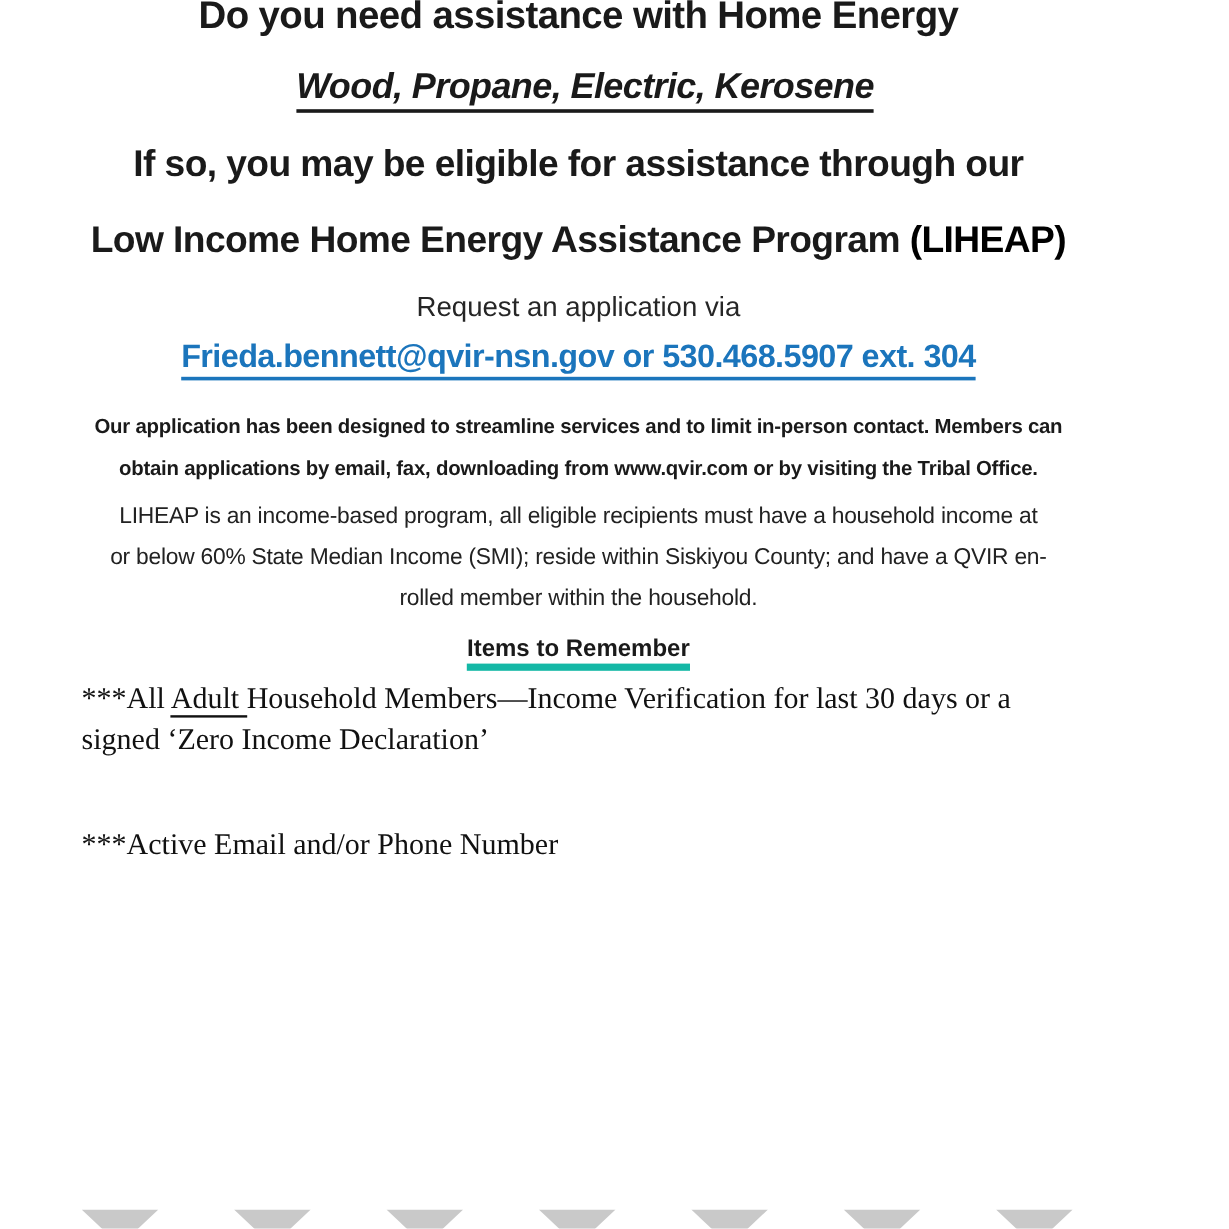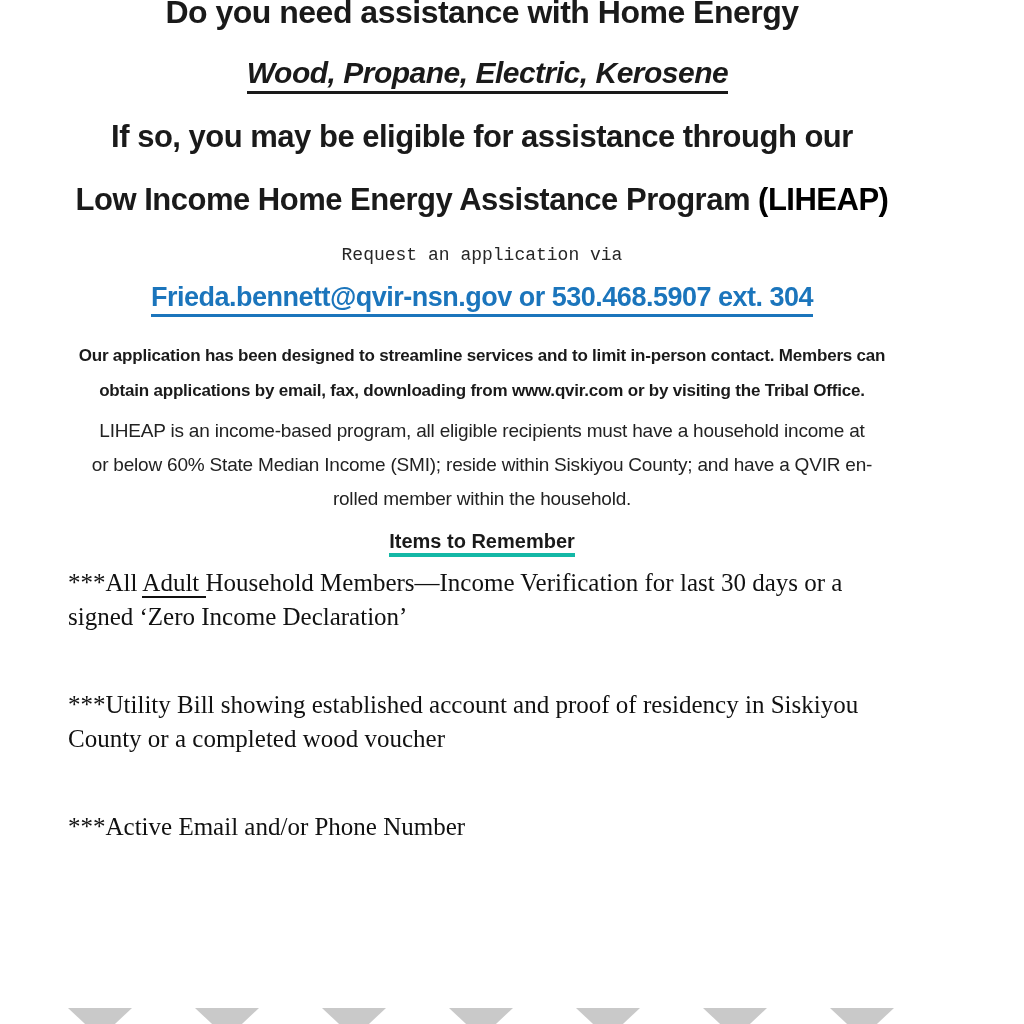--- a/index.html
+++ b/index.html
@@ -33,21 +33,21 @@
     line-height: 36px;
   }
   .h4 {
     margin-top: 27px;
     font-size: 31px; font-weight: bold; letter-spacing: -0.5px;
     line-height: 36px;
   }
   .accent { color: #1b75bc; }
   .request {
     margin-top: 26px;
-    font-size: 18px; line-height: 22px; color: #262626; font-family: Liberation Mono, monospace;
+    font-size: 23px; line-height: 22px; color: #262626;
   }
   .contact {
     margin-top: 15px;
     font-size: 27px; font-weight: bold; letter-spacing: -0.5px;
     line-height: 33px;
   }
   .contact .link {
     border-bottom: 3px solid currentColor; padding-bottom: 2px;
     cursor: pointer;
   }
@@ -59,21 +59,21 @@
   .p-reg {
     margin-top: 6px;
     font-size: 19px; letter-spacing: -0.2px;
     line-height: 34px; color: #222222;
   }
   .h5 {
     margin-top: 12px;
     font-size: 20px; font-weight: bold;
     line-height: 26px;
   }
-  .h5 .ul-med { border-bottom: 4px solid #14b8a6; padding-bottom: 1px; }
+  .h5 .ul-med { border-bottom: 6px solid #14b8a6; padding-bottom: 1px; }
 
   .items {
     margin-top: 12px;
     padding: 0 65px 0 68px;
     font-family: "Liberation Serif", serif;
     font-size: 25px; line-height: 34px;
     text-align: left; color: #111111;
   }
   .item { margin-top: 0; }
   .item + .item { margin-top: 54px; }
@@ -126,24 +126,20 @@
   <div class="h5 center">
     <span class="ul-med">Items to Remember</span>
   </div>
 
   <div class="items">
     <div class="item">
       <div><span>***All </span><span class="ul-serif">Adult </span><span>Household Members—Income Verification for last 30 days or a</span></div>
       <div>signed ‘Zero Income Declaration’</div>
     </div>
     <div class="item">
-      <div>***Utility Bill showing established account and proof of residency in Siskiyou</div>
-      <div>County or a completed wood voucher</div>
-    </div>
-    <div class="item">
       <div>***Active Email and/or Phone Number</div>
     </div>
   </div>
 
   <div class="triangle-row">
     <div class="tri" style="border-top-color: rgb(201, 201, 201);"></div>
     <div class="tri" style="border-top-color: rgb(201, 201, 201);"></div>
     <div class="tri" style="border-top-color: rgb(201, 201, 201);"></div>
     <div class="tri" style="border-top-color: rgb(201, 201, 201);"></div>
     <div class="tri" style="border-top-color: rgb(201, 201, 201);"></div>

